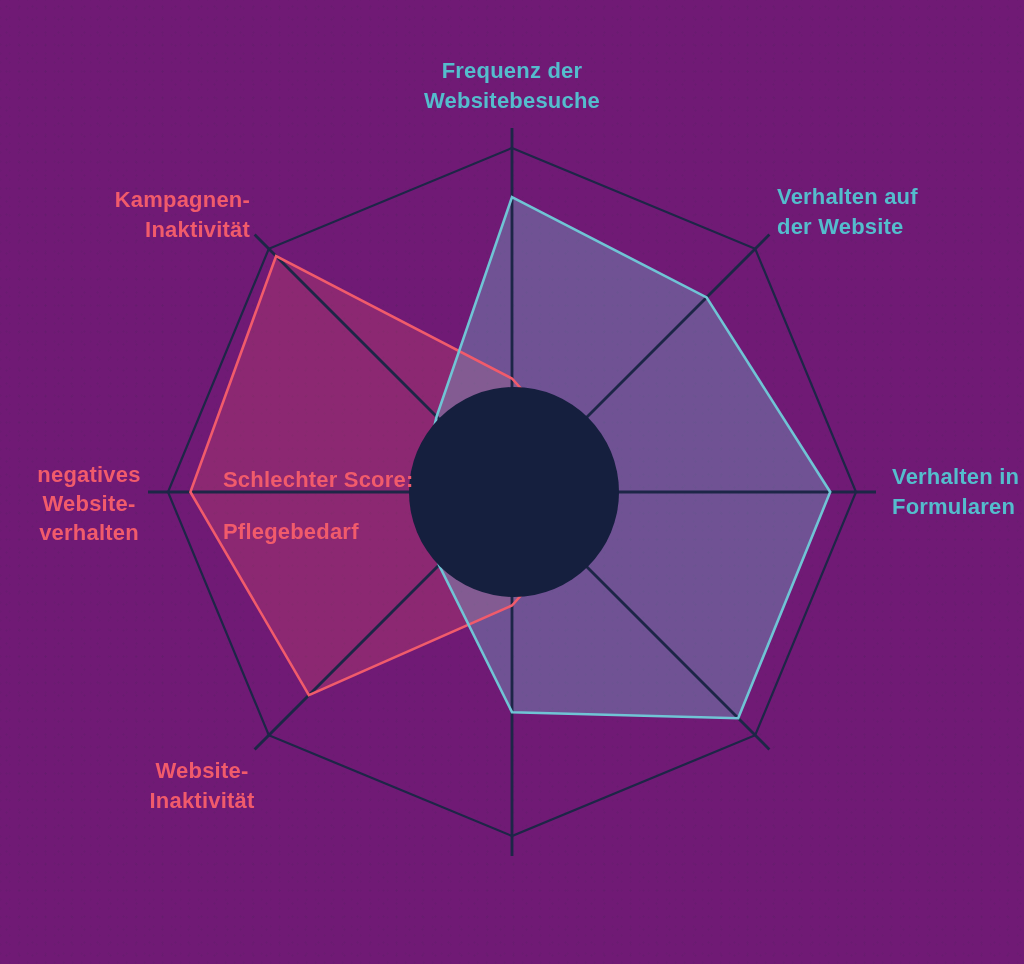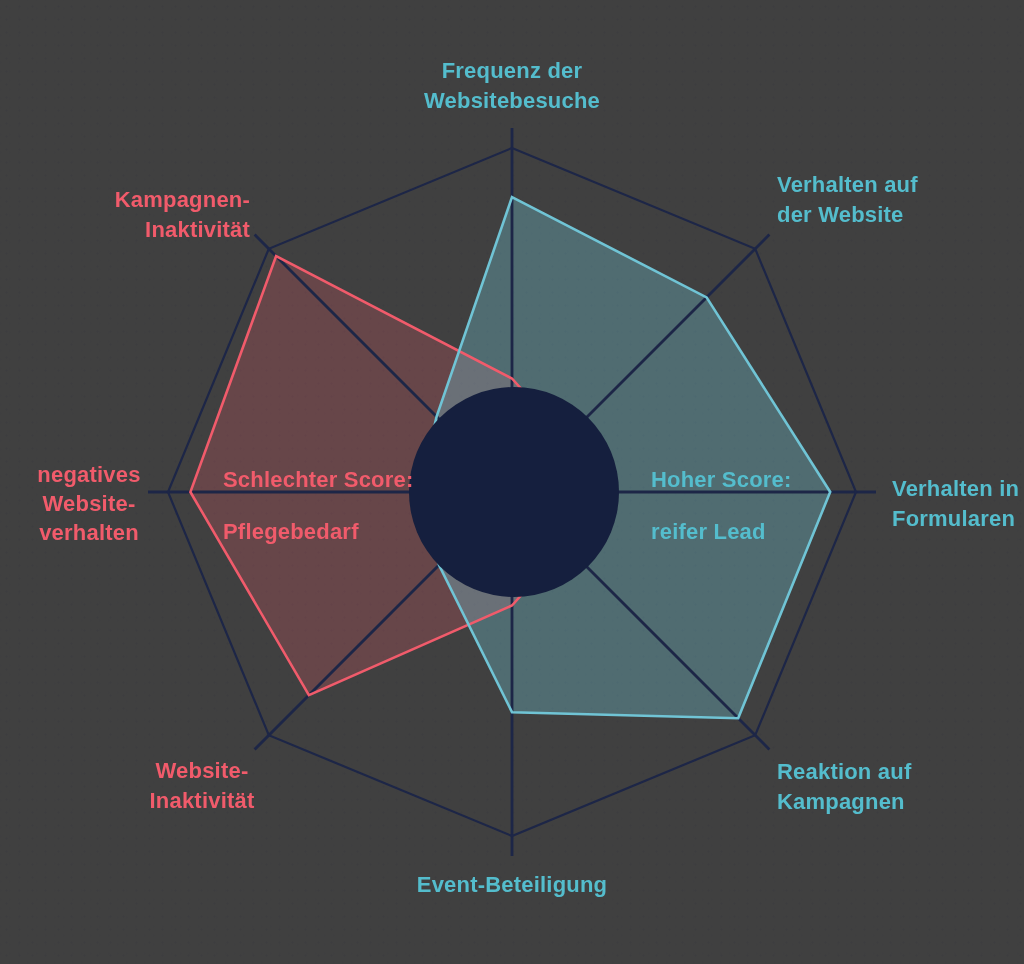--- a/index.html
+++ b/index.html
@@ -1,36 +1,36 @@
 <!DOCTYPE html>
 <html><head>
 <meta charset="utf-8">
 <style>
   html,body { margin:0; padding:0; }
   .stage {
     position:relative; width:1024px; height:964px; overflow:hidden;
-    background:#404040;
+    background:#701a75;
     font-family:"Liberation Sans", sans-serif;
   }
   .stage::before {
     content:""; position:absolute; inset:0; pointer-events:none;
     background-image:
       radial-gradient(rgba(40,40,60,0.07) 1px, transparent 1.3px),
       radial-gradient(rgba(40,40,60,0.05) 1px, transparent 1.3px);
     background-size:13px 13px, 9px 9px;
     background-position:0 0, 5px 4px;
   }
   svg.radar { position:absolute; left:0; top:0; }
   .axis-label {
     position:absolute; font-weight:bold; font-size:22px; line-height:30px;
     white-space:pre-line; letter-spacing:0.2px;
   }
   .lbl-n  { left:312px; top:56px;  width:400px; text-align:center; }
-  .lbl-ne { left:777px; top:170px; text-align:left; }
-  .lbl-e  { left:892px; top:462px; text-align:left;margin-top:12px; }
+  .lbl-ne { left:777px; top:182px; text-align:left; }
+  .lbl-e  { left:892px; top:462px; text-align:left; }
   .lbl-se { left:777px; top:757px; text-align:left; }
   .lbl-s  { left:312px; top:870px; width:400px; text-align:center; }
   .lbl-sw { left:112px; top:756px; width:180px; text-align:center; }
   .lbl-w  { left:8px;   top:448px; width:162px; text-align:center; line-height:29px; }
   .lbl-nw { left:50px;  top:170px; width:200px; text-align:right; }
   .annot {
     position:absolute; font-weight:bold; font-size:22px; line-height:52px;
     white-space:pre-line; letter-spacing:0.2px;
   }
   .annot-left  { left:223px; top:454px; }
@@ -61,29 +61,24 @@
       <polygon points="512.0,197.2 706.6,297.4 830.2,492.0 738.2,718.2 512.0,712.2 439.0,565.0 419.1,492.0 436.6,416.6" fill="none" stroke="#70c4d5" stroke-width="2.6" stroke-linejoin="miter"></polygon>
       <circle cx="514" cy="492" r="105" fill="#151f3e"></circle>
     </svg>
 
   <div class="axis-label lbl-n" style="color: rgb(84, 189, 205);">Frequenz der
 Websitebesuche</div>
   <div class="axis-label lbl-ne" style="color: rgb(84, 189, 205);">Verhalten auf
 der Website</div>
   <div class="axis-label lbl-e" style="color: rgb(84, 189, 205);">Verhalten in
 Formularen</div>
-  <div class="axis-label lbl-se" style="color: rgb(84, 189, 205);">Reaktion auf
-Kampagnen</div>
-  <div class="axis-label lbl-s" style="color: rgb(84, 189, 205);">Event-Beteiligung</div>
   <div class="axis-label lbl-sw" style="color: rgb(241, 91, 107);">Website-
 Inaktivität</div>
   <div class="axis-label lbl-w" style="color: rgb(241, 91, 107); margin-top: 12px;">negatives
 Website-
 verhalten</div>
   <div class="axis-label lbl-nw" style="color: rgb(241, 91, 107); margin-top: 15px;">Kampagnen-
 Inaktivität</div>
 
   <div class="annot annot-left" style="color: rgb(241, 91, 107);">Schlechter Score:
 Pflegebedarf</div>
-  <div class="annot annot-right" style="color: rgb(84, 189, 205);">Hoher Score:
-reifer Lead</div>
 
 </div>
 
 </body></html>

